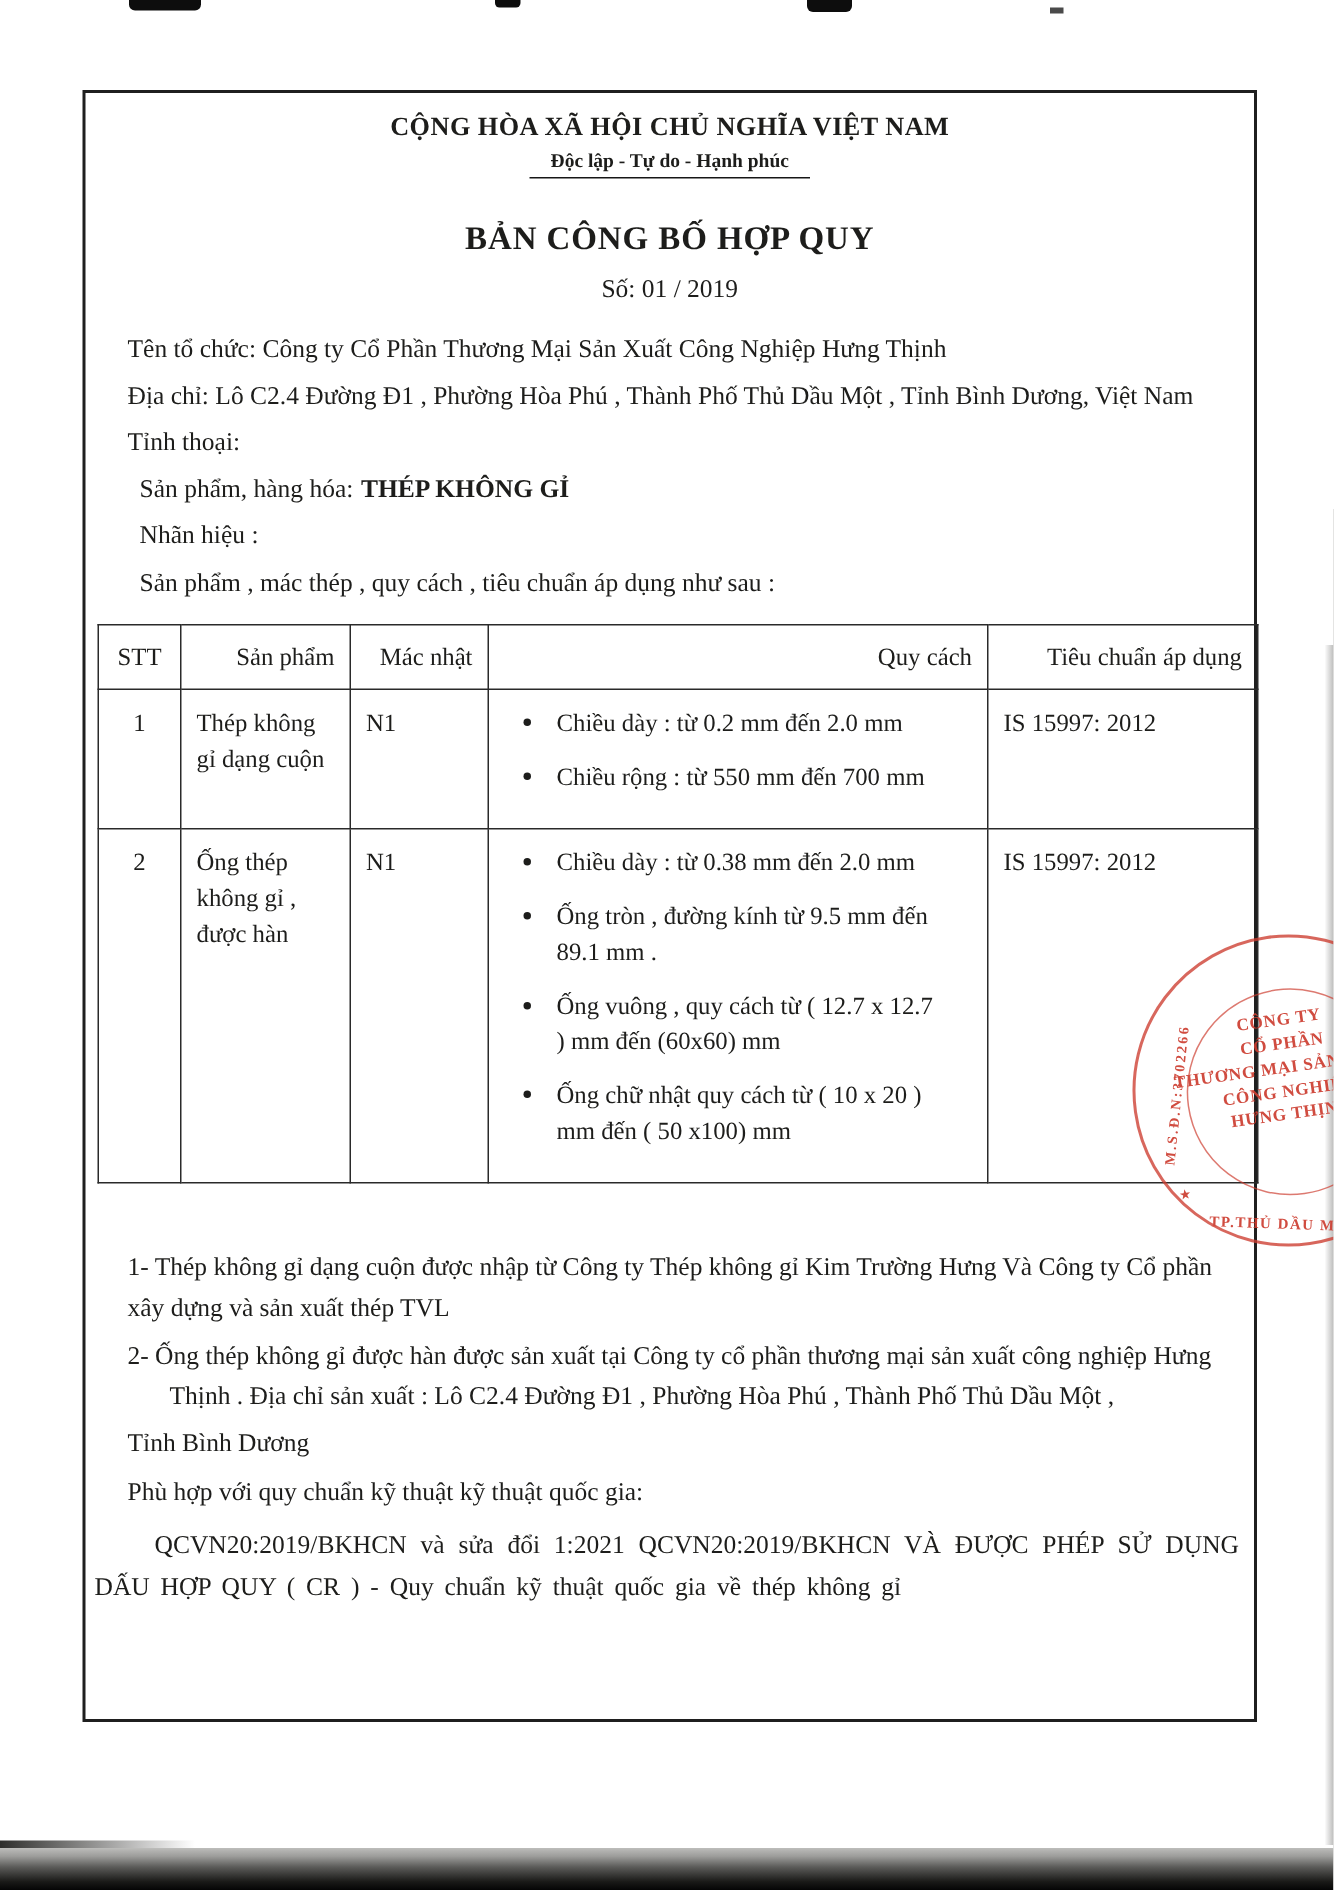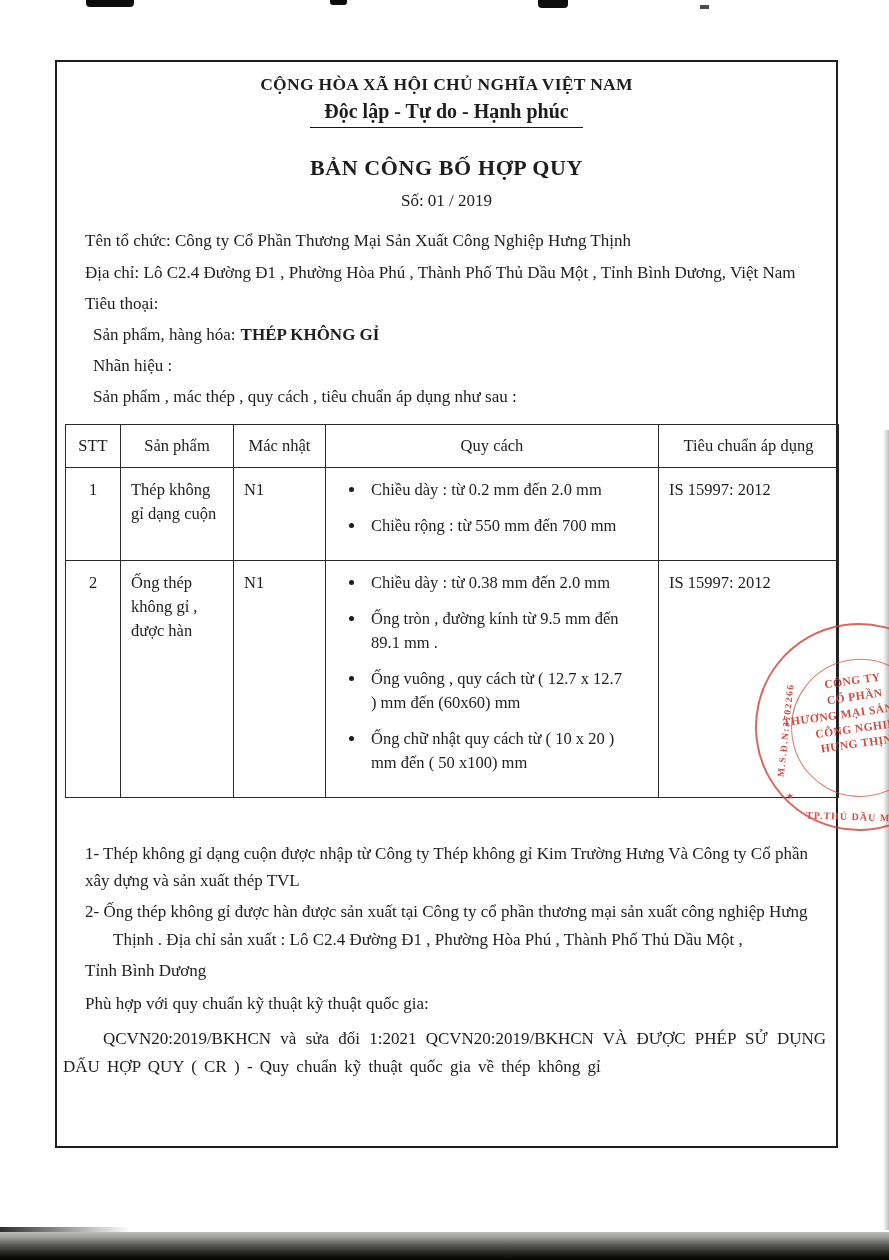--- a/index.html
+++ b/index.html
@@ -10,35 +10,35 @@
     font-family:"Liberation Serif","DejaVu Serif",serif;
     color:#1d1d1b;
   }
   .frame {
     position:absolute; left:55px; top:60px; width:783px; height:1088px;
     border:2px solid #1f1f1f; box-sizing:border-box;
     padding:12px 28px 0 28px;
   }
   .center { text-align:center; }
   .nat-header { font-weight:bold; font-size:17.5px; letter-spacing:.3px; line-height:1.25; }
-  .motto { margin-top:3px; font-weight:bold; font-size:20px; line-height:1.25; }
+  .motto { margin-top:3px; font-weight:bold; font-size:13px; line-height:1.25; }
   .motto span { display:inline-block; border-bottom:1.8px solid #161616; padding:0 14px 3px 14px; }
   .doc-title { margin-top:27px; font-weight:bold; font-size:22px; letter-spacing:.6px; line-height:1.2; }
   .doc-no { margin-top:9px; font-size:17px; line-height:1.3; }
   .par { font-size:17px; line-height:1.6; margin:4px 0 0 0; }
   .first-par { margin-top:15px; }
   .indent { padding-left:8px; }
   .product-value { font-weight:bold; margin-left:5px; }
 
   table.spec-table {
     border-collapse:collapse; table-layout:fixed; width:773px;
     margin:14px 0 0 -20px; font-size:16.5px;
   }
   .spec-table th, .spec-table td { border:1.5px solid #2a2a2a; }
-  .spec-table th { font-weight:normal; text-align:center; padding:8px 10px; vertical-align:middle; height:26px; }
+  .spec-table th { font-weight:normal; text-align:right; padding:8px 10px; vertical-align:middle; height:26px; }
   .spec-table td { vertical-align:top; padding:10px 10px; line-height:1.45; }
   .spec-table th.stt, .spec-table td.stt { text-align:center; padding-left:4px; padding-right:4px; }
   .spec-table tr.r1 td { height:72px; }
   .spec-table tr.r2 td { height:214px; }
   ul.qc { margin:0; padding:0 0 0 30px; list-style:disc; }
   ul.qc li { margin:0 0 12px 0; padding-left:5px; max-width:252px; line-height:1.45; }
 
   .notes { margin-top:42px; font-size:17px; line-height:1.62; }
   .note-2 { margin-top:4px; padding-left:28px; text-indent:-28px; }
   .province { margin-top:4px; }
@@ -92,21 +92,21 @@
     <div class="center nat-header">CỘNG HÒA XÃ HỘI CHỦ NGHĨA VIỆT NAM</div>
     <div class="center motto">
       <span>Độc lập - Tự do - Hạnh phúc</span>
     </div>
 
     <div class="center doc-title">BẢN CÔNG BỐ HỢP QUY</div>
     <div class="center doc-no">Số: 01 / 2019</div>
 
     <p class="par first-par">Tên tổ chức: Công ty Cổ Phần Thương Mại Sản Xuất Công Nghiệp Hưng Thịnh</p>
     <p class="par">Địa chỉ: Lô C2.4 Đường Đ1 , Phường Hòa Phú , Thành Phố Thủ Dầu Một , Tỉnh Bình Dương, Việt Nam</p>
-    <p class="par">Tiêu thoại:</p>
+    <p class="par">Tỉnh thoại:</p>
     <p class="par indent"><span>Sản phẩm, hàng hóa:</span><span class="product-value">THÉP KHÔNG GỈ</span></p>
     <p class="par indent">Nhãn hiệu :</p>
     <p class="par indent">Sản phẩm , mác thép , quy cách , tiêu chuẩn áp dụng như sau :</p>
 
     <table class="spec-table">
       <colgroup>
         <col style="width:55px">
           <col style="width:113px">
           <col style="width:92px">
           <col style="width:333px">

